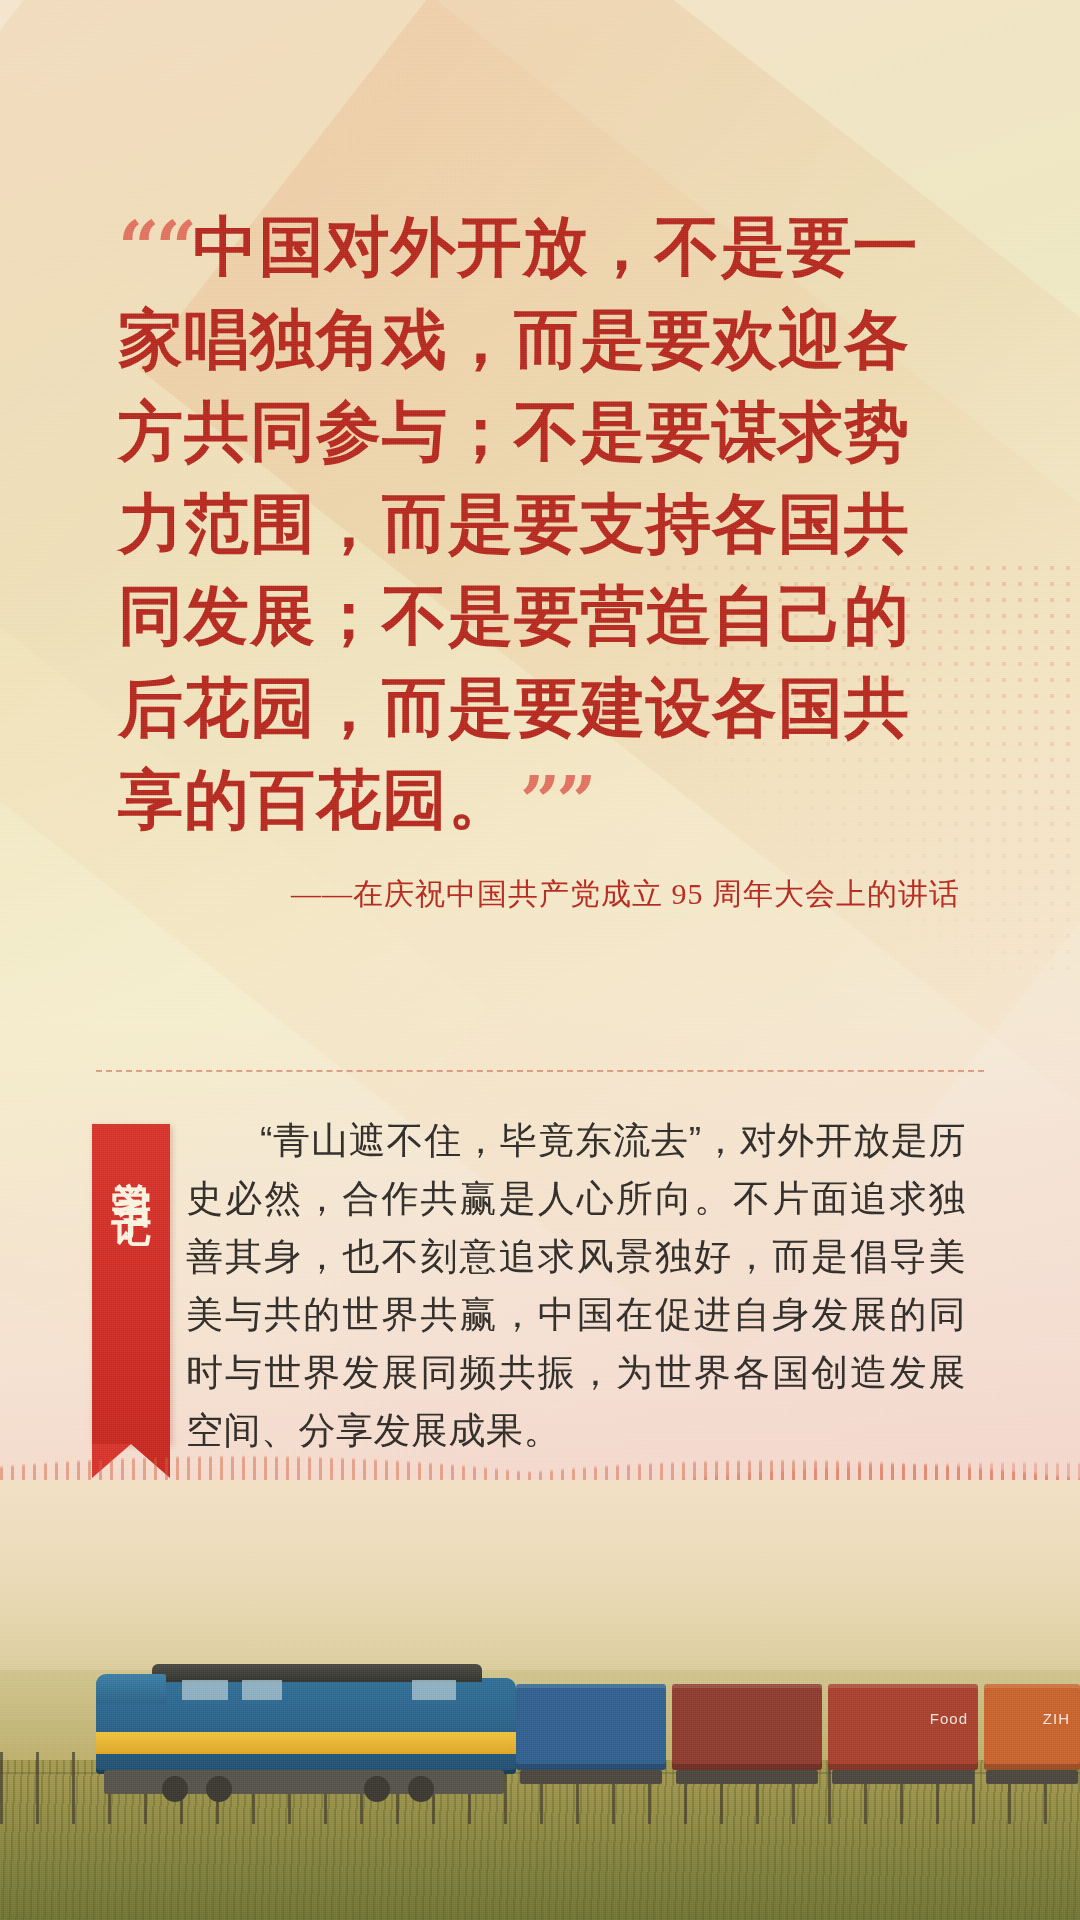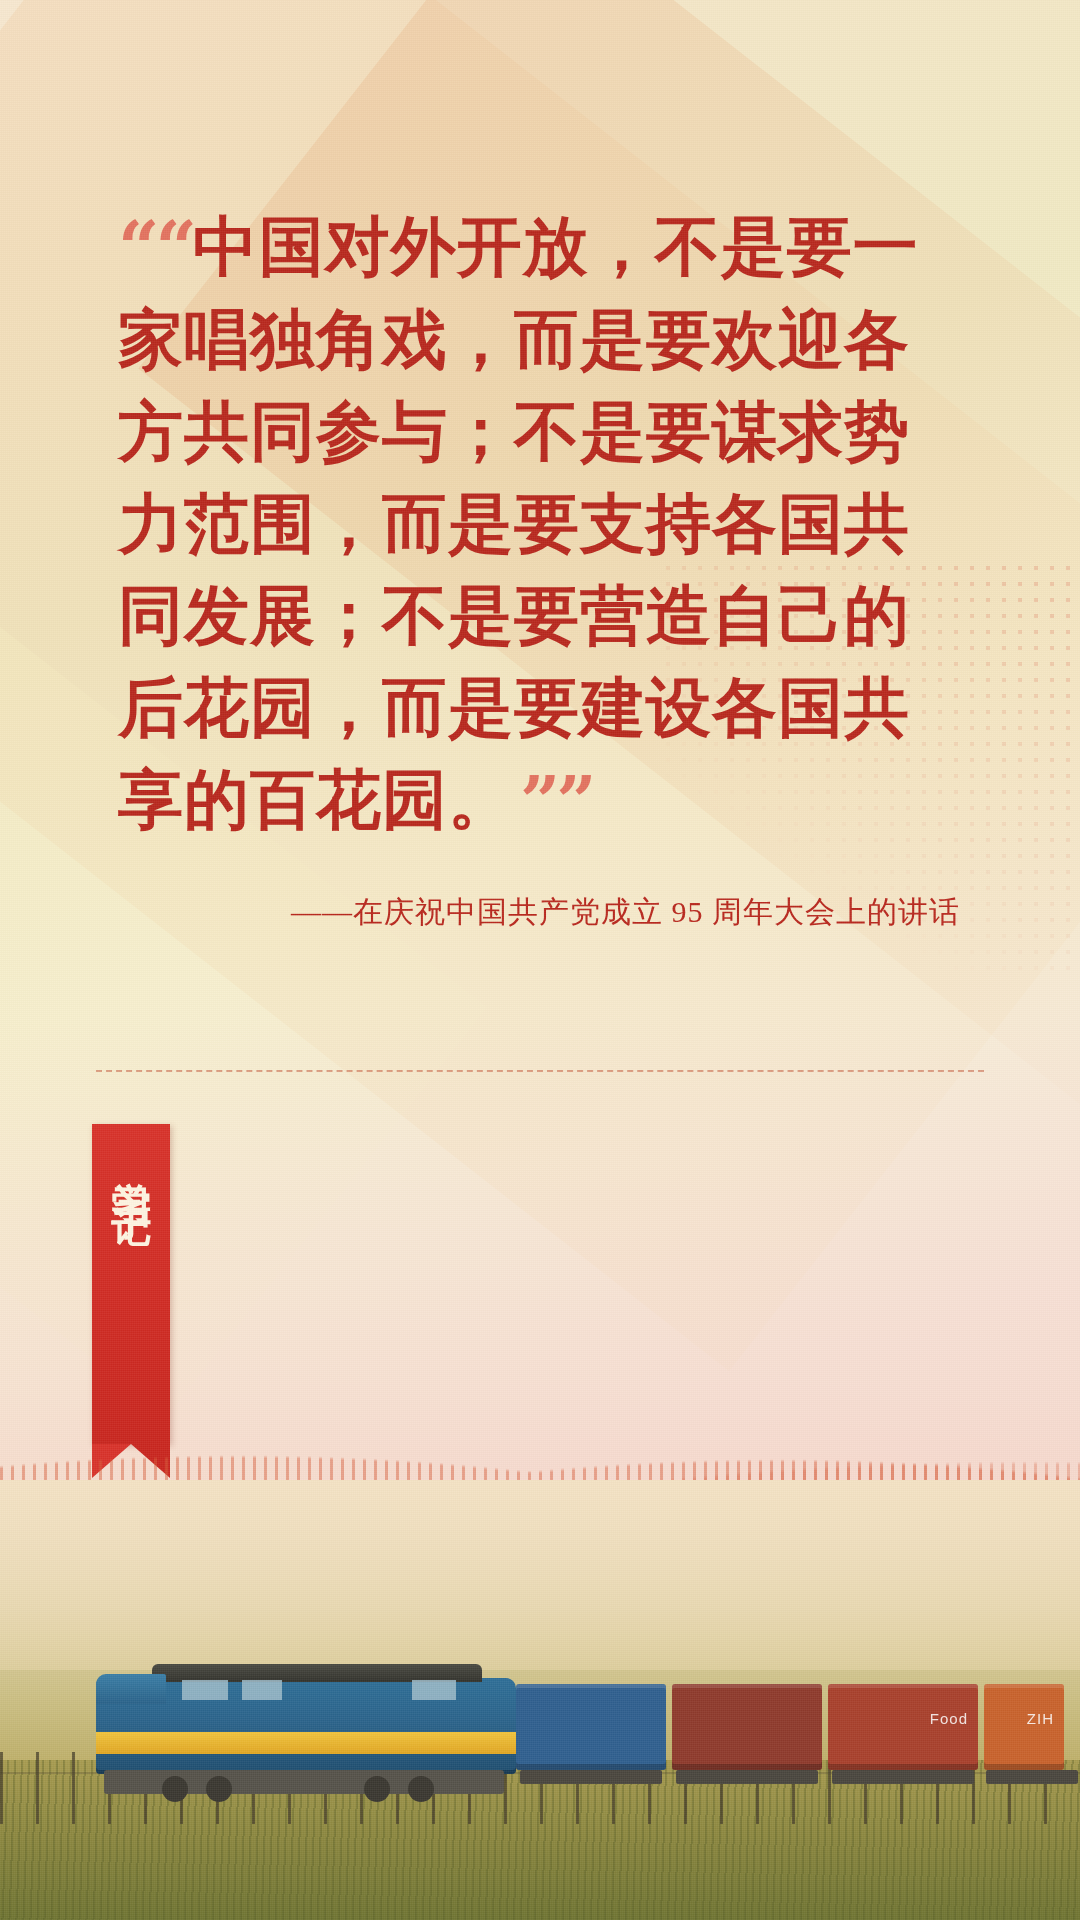--- a/index.html
+++ b/index.html
@@ -91,21 +91,21 @@
     color: #e2725f;
     font-size: 72px;
     font-weight: 700;
     font-family: "DejaVu Serif", "Liberation Serif", serif;
     letter-spacing: -4px;
     vertical-align: -4px;
   }
   .qmark.close { font-size: 70px; margin-left: 6px; }
 
   .attribution {
-    margin-top: 44px;
+    margin-top: 26px;
     text-align: right;
     color: #b8281e;
     font-size: 30px;
     letter-spacing: 1px;
     font-family: "Liberation Serif", "DejaVu Serif", serif;
     padding-right: 4px;
   }
 
   
   .divider {
@@ -293,20 +293,23 @@
     </div>
     <div class="attribution">——在庆祝中国共产党成立 95 周年大会上的讲话</div>
   </div>
 
   <div class="divider"></div>
 
   <div class="ribbon">
     <span class="ribbon-text">学习手记</span>
   </div>
 
+  <div class="body-wrap">
+    <p class="body-text">“青山遮不住，毕竟东流去”，对外开放是历史必然，合作共赢是人心所向。不片面追求独善其身，也不刻意追求风景独好，而是倡导美美与共的世界共赢，中国在促进自身发展的同时与世界发展同频共振，为世界各国创造发展空间、分享发展成果。</p>
+  </div>
 
   <div class="hills">
     <div class="hill-lines"></div>
     <div class="hill-lines b"></div>
   </div>
 
   <div class="photo">
     <div class="sky"></div>
     <div class="ground"></div>
     <div class="fence"></div>
@@ -332,21 +335,21 @@
       <div class="undercar" style="left:424px;width:142px;"></div>
 
       <div class="wagon" style="left:576px;width:150px;background:#8e3a2c;"></div>
       <div class="undercar" style="left:580px;width:142px;"></div>
 
       <div class="wagon" style="left:732px;width:150px;background:#a8402c;">
         <span class="wagon-label">Food</span>
       </div>
       <div class="undercar" style="left:736px;width:142px;"></div>
 
-      <div class="wagon" style="left:888px;width:80px;background:#c8622c;">
+      <div class="wagon" style="left:888px;width:96px;background:#c8622c;">
         <span class="wagon-label">ZIH</span>
       </div>
       <div class="undercar" style="left:890px;width:92px;"></div>
 
     </div>
   </div>
 
   <div class="paper-noise"></div>
 </div>
 

